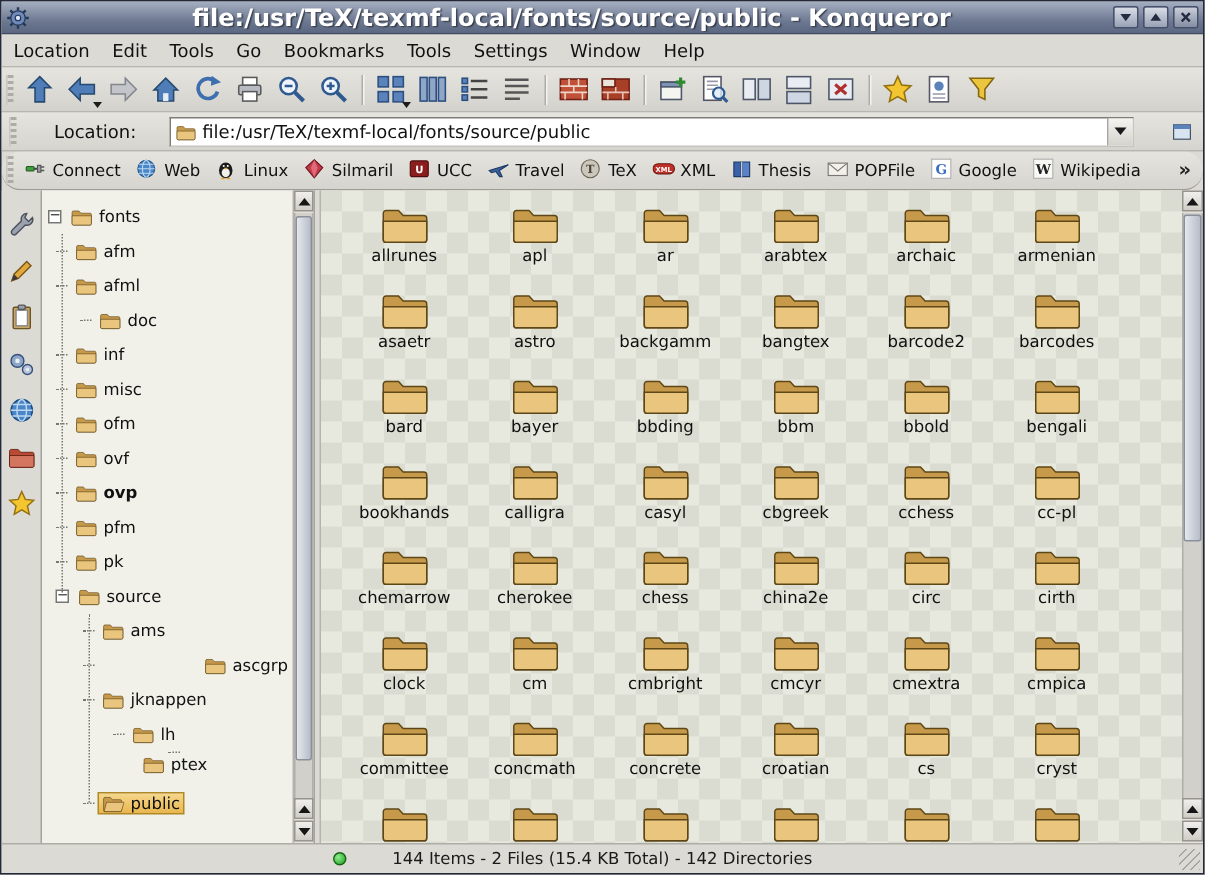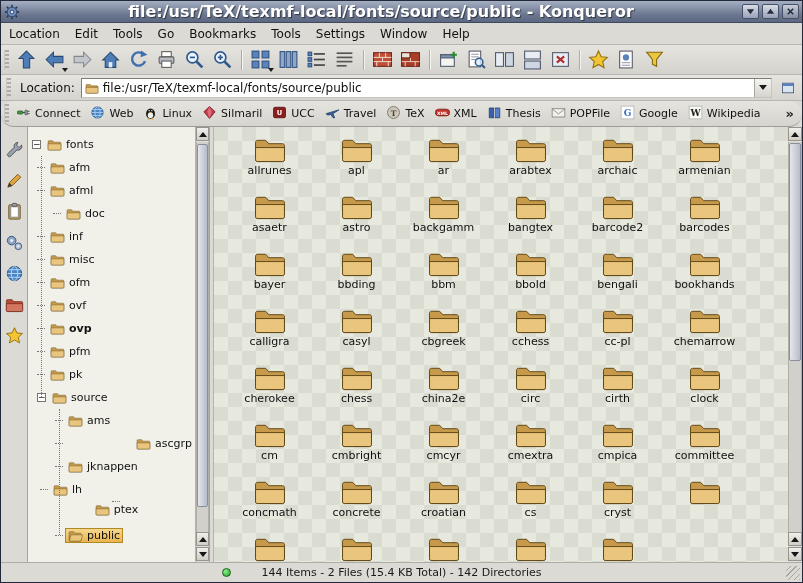--- a/index.html
+++ b/index.html
@@ -31,21 +31,21 @@
   .khandle{width:5px;height:20px;margin:0 3px 0 1px;
     background:repeating-linear-gradient(180deg,#aeaca6 0 2px,transparent 2px 4px);
     border-left:1px solid #c9c7c1;}
   .tool-btn{width:27px;height:26px;display:flex;align-items:center;justify-content:center;
     position:relative;border-radius:3px;}
   .tool-btn svg{width:21px;height:21px;}
   .tool-sep{width:1px;height:20px;background:#aeaca6;box-shadow:1px 0 0 #f4f3f0;margin:0 4px;}
   .dd{position:absolute;right:0;bottom:1px;width:0;height:0;
     border-left:3px solid transparent;border-right:3px solid transparent;border-top:4px solid #1c1c1c;}
   
-  .locbar{height:26px;display:flex;align-items:center;gap:6px;padding:0 4px;
+  .locbar{height:26px;display:flex;align-items:center;gap:22px;padding:0 4px;
     background:linear-gradient(#e6e4df,#d6d4ce);border-bottom:1px solid #b8b6b0;}
   .loc-label{font-size:12px;}
   .loc-combo{flex:1;height:20px;display:flex;align-items:center;gap:4px;padding-left:3px;
     background:#fff;border:1px solid #7e7e78;border-bottom-color:#c6c4be;border-right-color:#c6c4be;}
   .loc-combo .mini{width:14px;height:12px;display:flex;}
   .loc-combo input{flex:1;border:0;outline:0;background:transparent;
     font:12px "DejaVu Sans","Liberation Sans",sans-serif;color:#111;padding:0;}
   .loc-drop{width:17px;height:18px;border-left:1px solid #a8a6a0;
     background:linear-gradient(#f4f4f1,#d5d3cd);display:flex;align-items:center;justify-content:center;}
   .loc-drop .arr{border-left:4px solid transparent;border-right:4px solid transparent;border-top:5px solid #1a1a1a;}
@@ -688,21 +688,21 @@
             <span class="titem">
               <span class="tfold">
                 <svg viewBox="0 0 35 29" style="width:15px;height:13px;display:block;">
                   <path d="M2.5 25.5 V7.5 C2.5 6.4 3.4 5.5 4.5 5.5 H13 L16.2 9 H30.5 C31.6 9 32.5 9.9 32.5 11 V25.5 C32.5 26.6 31.6 27.5 30.5 27.5 H4.5 C3.4 27.5 2.5 26.6 2.5 25.5 Z" fill="#c79a4b" stroke="#5e4716"></path>
                   <path d="M2.5 13 H32.5 V25.5 C32.5 26.6 31.6 27.5 30.5 27.5 H4.5 C3.4 27.5 2.5 26.6 2.5 25.5 Z" fill="#e9c57d" stroke="#5e4716"></path>
                 </svg>
               </span>
               <span class="tlabel">jknappen</span>
             </span>
           </div>
-          <div class="tree-row" style="padding-left: 12px;">
+          <div class="tree-row" style="padding-left: 27px; margin-left: 20px;">
             <span class="dash"></span>
             <span class="titem">
               <span class="tfold">
                 <svg viewBox="0 0 35 29" style="width:15px;height:13px;display:block;">
                   <path d="M2.5 25.5 V7.5 C2.5 6.4 3.4 5.5 4.5 5.5 H13 L16.2 9 H30.5 C31.6 9 32.5 9.9 32.5 11 V25.5 C32.5 26.6 31.6 27.5 30.5 27.5 H4.5 C3.4 27.5 2.5 26.6 2.5 25.5 Z" fill="#c79a4b" stroke="#5e4716"></path>
                   <path d="M2.5 13 H32.5 V25.5 C32.5 26.6 31.6 27.5 30.5 27.5 H4.5 C3.4 27.5 2.5 26.6 2.5 25.5 Z" fill="#e9c57d" stroke="#5e4716"></path>
                 </svg>
               </span>
               <span class="tlabel">lh</span>
             </span>
@@ -861,20 +861,29 @@
             </div>
             <div class="glabel">barcodes</div>
           </div>
           <div class="cell">
             <div class="gfold">
               <svg viewBox="0 0 35 29">
                 <path d="M2.5 25.5 V7.5 C2.5 6.4 3.4 5.5 4.5 5.5 H13 L16.2 9 H30.5 C31.6 9 32.5 9.9 32.5 11 V25.5 C32.5 26.6 31.6 27.5 30.5 27.5 H4.5 C3.4 27.5 2.5 26.6 2.5 25.5 Z" fill="#c79a4b" stroke="#5e4716"></path>
                 <path d="M2.5 13 H32.5 V25.5 C32.5 26.6 31.6 27.5 30.5 27.5 H4.5 C3.4 27.5 2.5 26.6 2.5 25.5 Z" fill="#e9c57d" stroke="#5e4716"></path>
               </svg>
             </div>
+            <div class="glabel">bard</div>
+          </div>
+          <div class="cell">
+            <div class="gfold">
+              <svg viewBox="0 0 35 29">
+                <path d="M2.5 25.5 V7.5 C2.5 6.4 3.4 5.5 4.5 5.5 H13 L16.2 9 H30.5 C31.6 9 32.5 9.9 32.5 11 V25.5 C32.5 26.6 31.6 27.5 30.5 27.5 H4.5 C3.4 27.5 2.5 26.6 2.5 25.5 Z" fill="#c79a4b" stroke="#5e4716"></path>
+                <path d="M2.5 13 H32.5 V25.5 C32.5 26.6 31.6 27.5 30.5 27.5 H4.5 C3.4 27.5 2.5 26.6 2.5 25.5 Z" fill="#e9c57d" stroke="#5e4716"></path>
+              </svg>
+            </div>
             <div class="glabel">bayer</div>
           </div>
           <div class="cell">
             <div class="gfold">
               <svg viewBox="0 0 35 29">
                 <path d="M2.5 25.5 V7.5 C2.5 6.4 3.4 5.5 4.5 5.5 H13 L16.2 9 H30.5 C31.6 9 32.5 9.9 32.5 11 V25.5 C32.5 26.6 31.6 27.5 30.5 27.5 H4.5 C3.4 27.5 2.5 26.6 2.5 25.5 Z" fill="#c79a4b" stroke="#5e4716"></path>
                 <path d="M2.5 13 H32.5 V25.5 C32.5 26.6 31.6 27.5 30.5 27.5 H4.5 C3.4 27.5 2.5 26.6 2.5 25.5 Z" fill="#e9c57d" stroke="#5e4716"></path>
               </svg>
             </div>
             <div class="glabel">bbding</div>

